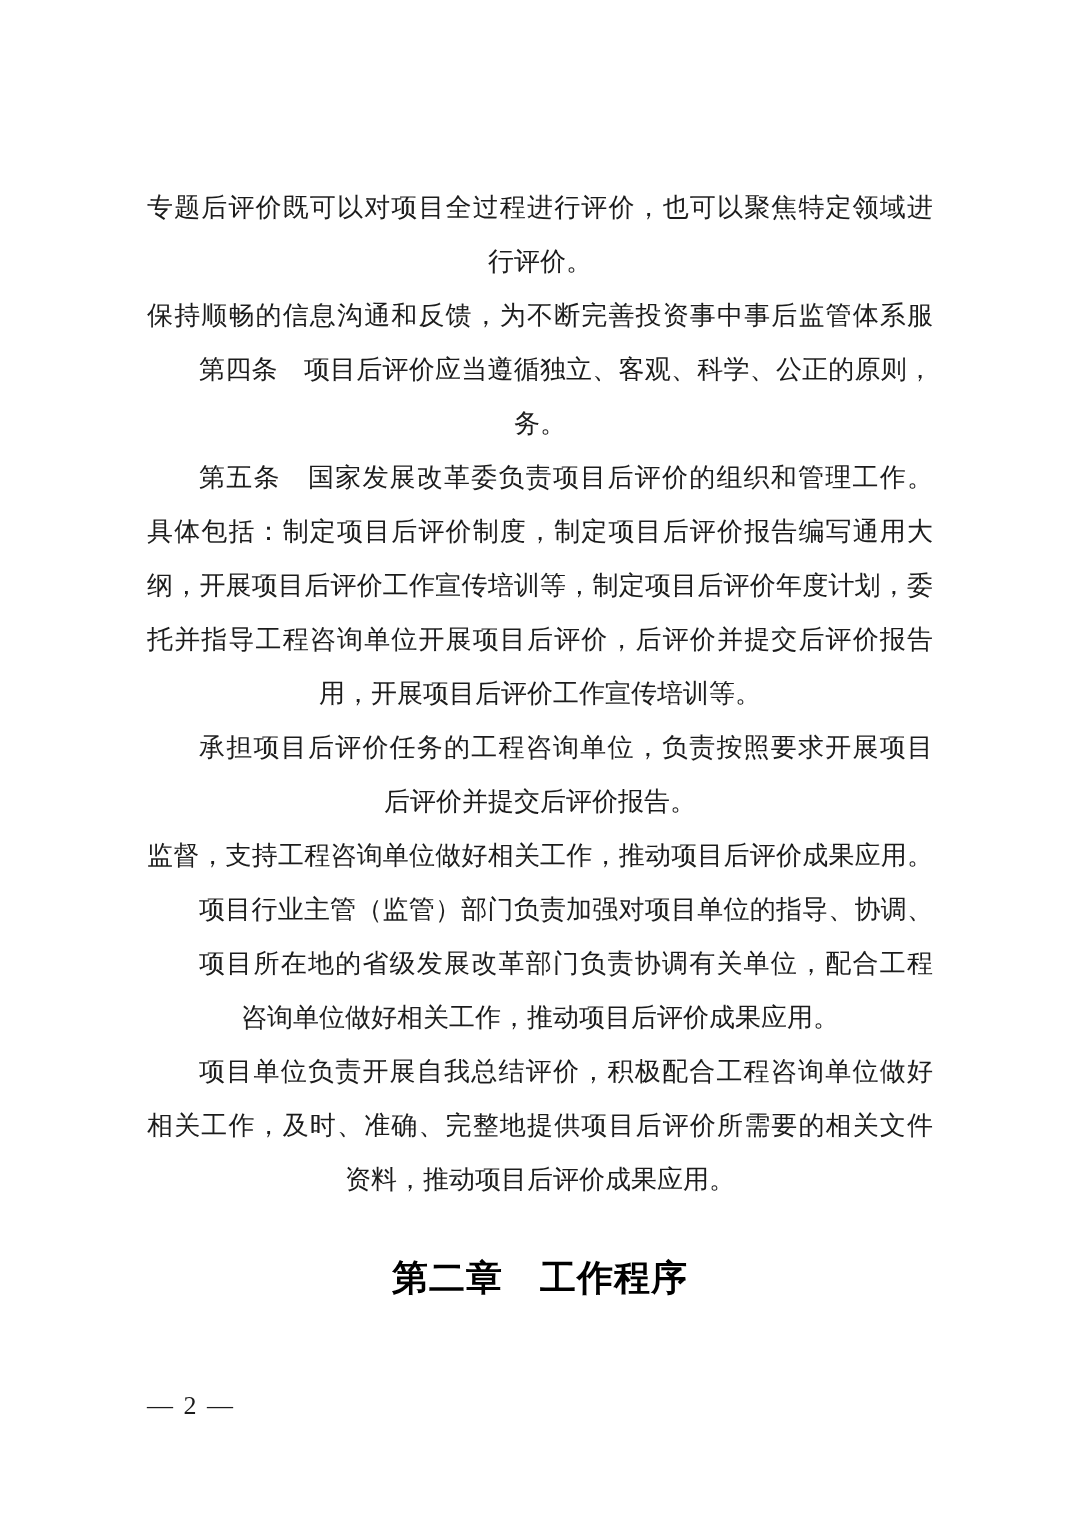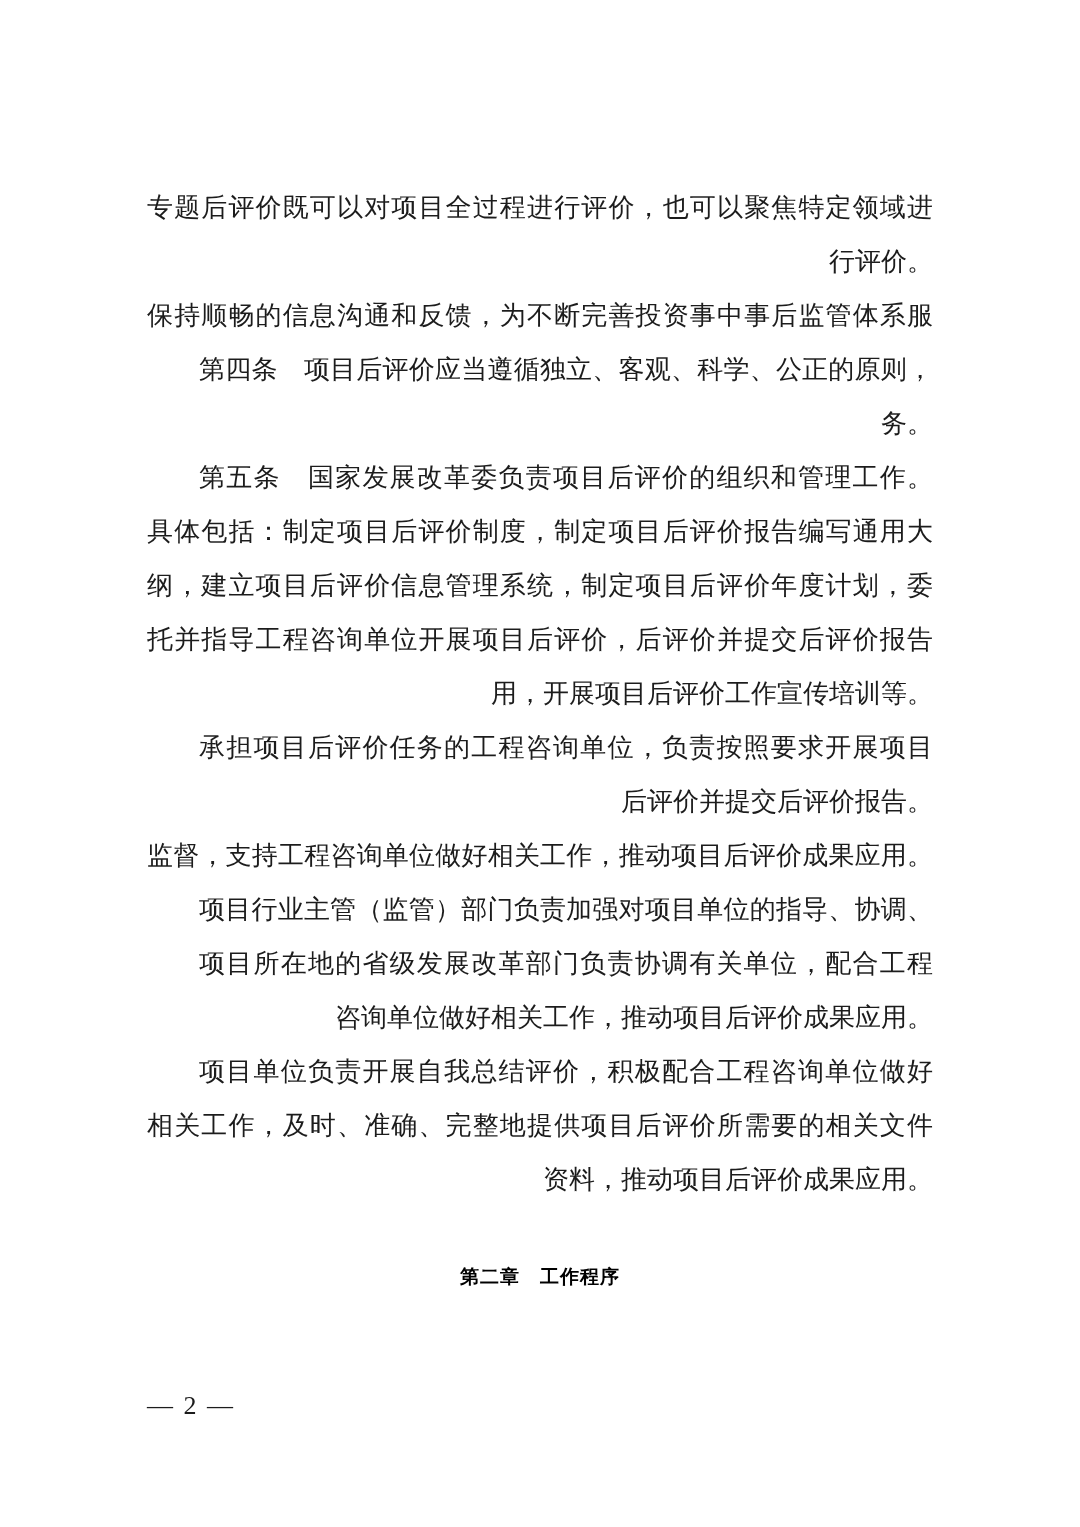--- a/index.html
+++ b/index.html
@@ -29,31 +29,31 @@
     height: 54px;
     font-weight: 400;
     letter-spacing: 0;
   }
   .ln.j {
     text-align: justify;
     text-align-last: justify;
     text-justify: inter-character;
   }
   .ln.end {
-    text-align: right;
+    text-align: center;
   }
   .ln.ind {
     text-indent: 2em;
   }
   .chapter {
     margin: 44px 0 0 0;
     text-align: center;
-    font-family: Liberation Mono, monospace;
+    font-family: Liberation Sans, sans-serif;
     font-weight: 700;
-    font-size: 19px;
+    font-size: 36px;
     line-height: 54px;
     color: #000000;
     letter-spacing: 1px;
   }
   .page-number {
     position: absolute;
     left: 147px;
     top: 1391px;
     font-size: 26px;
     line-height: 30px;
@@ -67,21 +67,21 @@
 <div class="page">
 
   <main class="body-text">
     <p class="ln j">专题后评价既可以对项目全过程进行评价，也可以聚焦特定领域进</p>
     <p class="ln end">行评价。</p>
     <p class="ln j">保持顺畅的信息沟通和反馈，为不断完善投资事中事后监管体系服</p>
     <p class="ln j ind">第四条　项目后评价应当遵循独立、客观、科学、公正的原则，</p>
     <p class="ln end">务。</p>
     <p class="ln j ind">第五条　国家发展改革委负责项目后评价的组织和管理工作。</p>
     <p class="ln j">具体包括：制定项目后评价制度，制定项目后评价报告编写通用大</p>
-    <p class="ln j">纲，建立项目后评价信息管理系统，制定项目后评价年度计划，委</p>
+    <p class="ln j">纲，开展项目后评价工作宣传培训等，制定项目后评价年度计划，委</p>
     <p class="ln j">托并指导工程咨询单位开展项目后评价，后评价并提交后评价报告</p>
     <p class="ln end">用，开展项目后评价工作宣传培训等。</p>
     <p class="ln j ind">承担项目后评价任务的工程咨询单位，负责按照要求开展项目</p>
     <p class="ln end">后评价并提交后评价报告。</p>
     <p class="ln j">监督，支持工程咨询单位做好相关工作，推动项目后评价成果应用。</p>
     <p class="ln j ind">项目行业主管（监管）部门负责加强对项目单位的指导、协调、</p>
     <p class="ln j ind">项目所在地的省级发展改革部门负责协调有关单位，配合工程</p>
     <p class="ln end">咨询单位做好相关工作，推动项目后评价成果应用。</p>
     <p class="ln j ind">项目单位负责开展自我总结评价，积极配合工程咨询单位做好</p>
     <p class="ln j">相关工作，及时、准确、完整地提供项目后评价所需要的相关文件</p>

